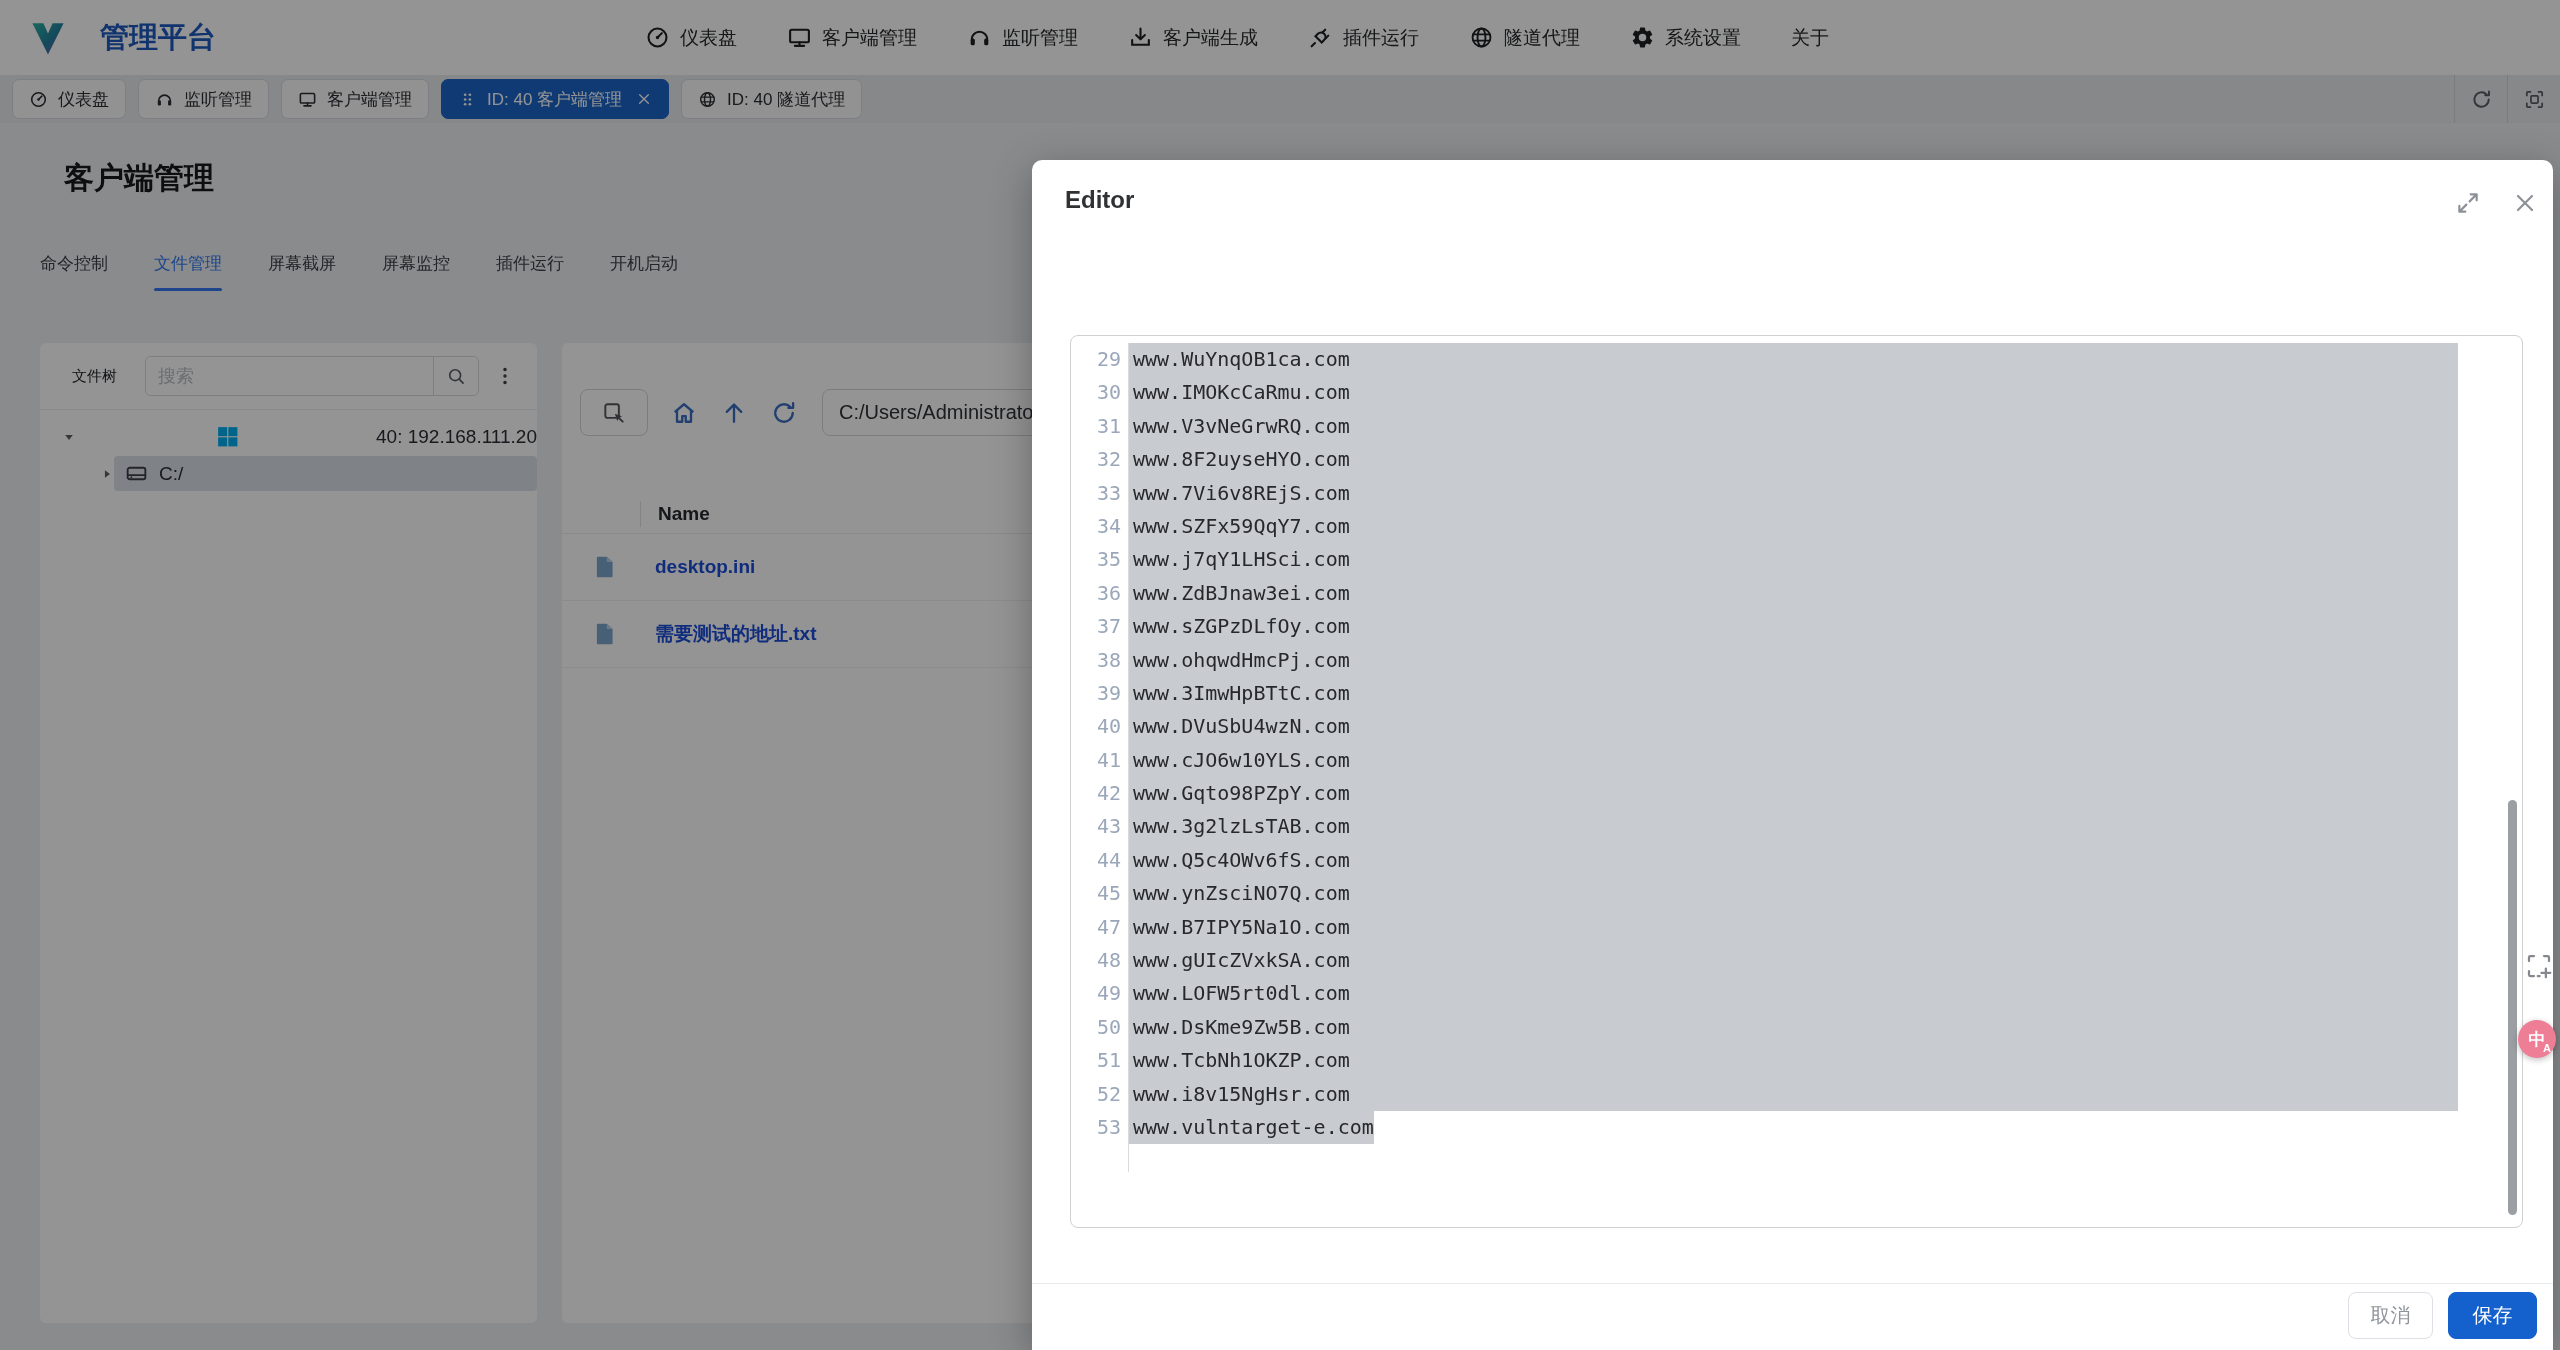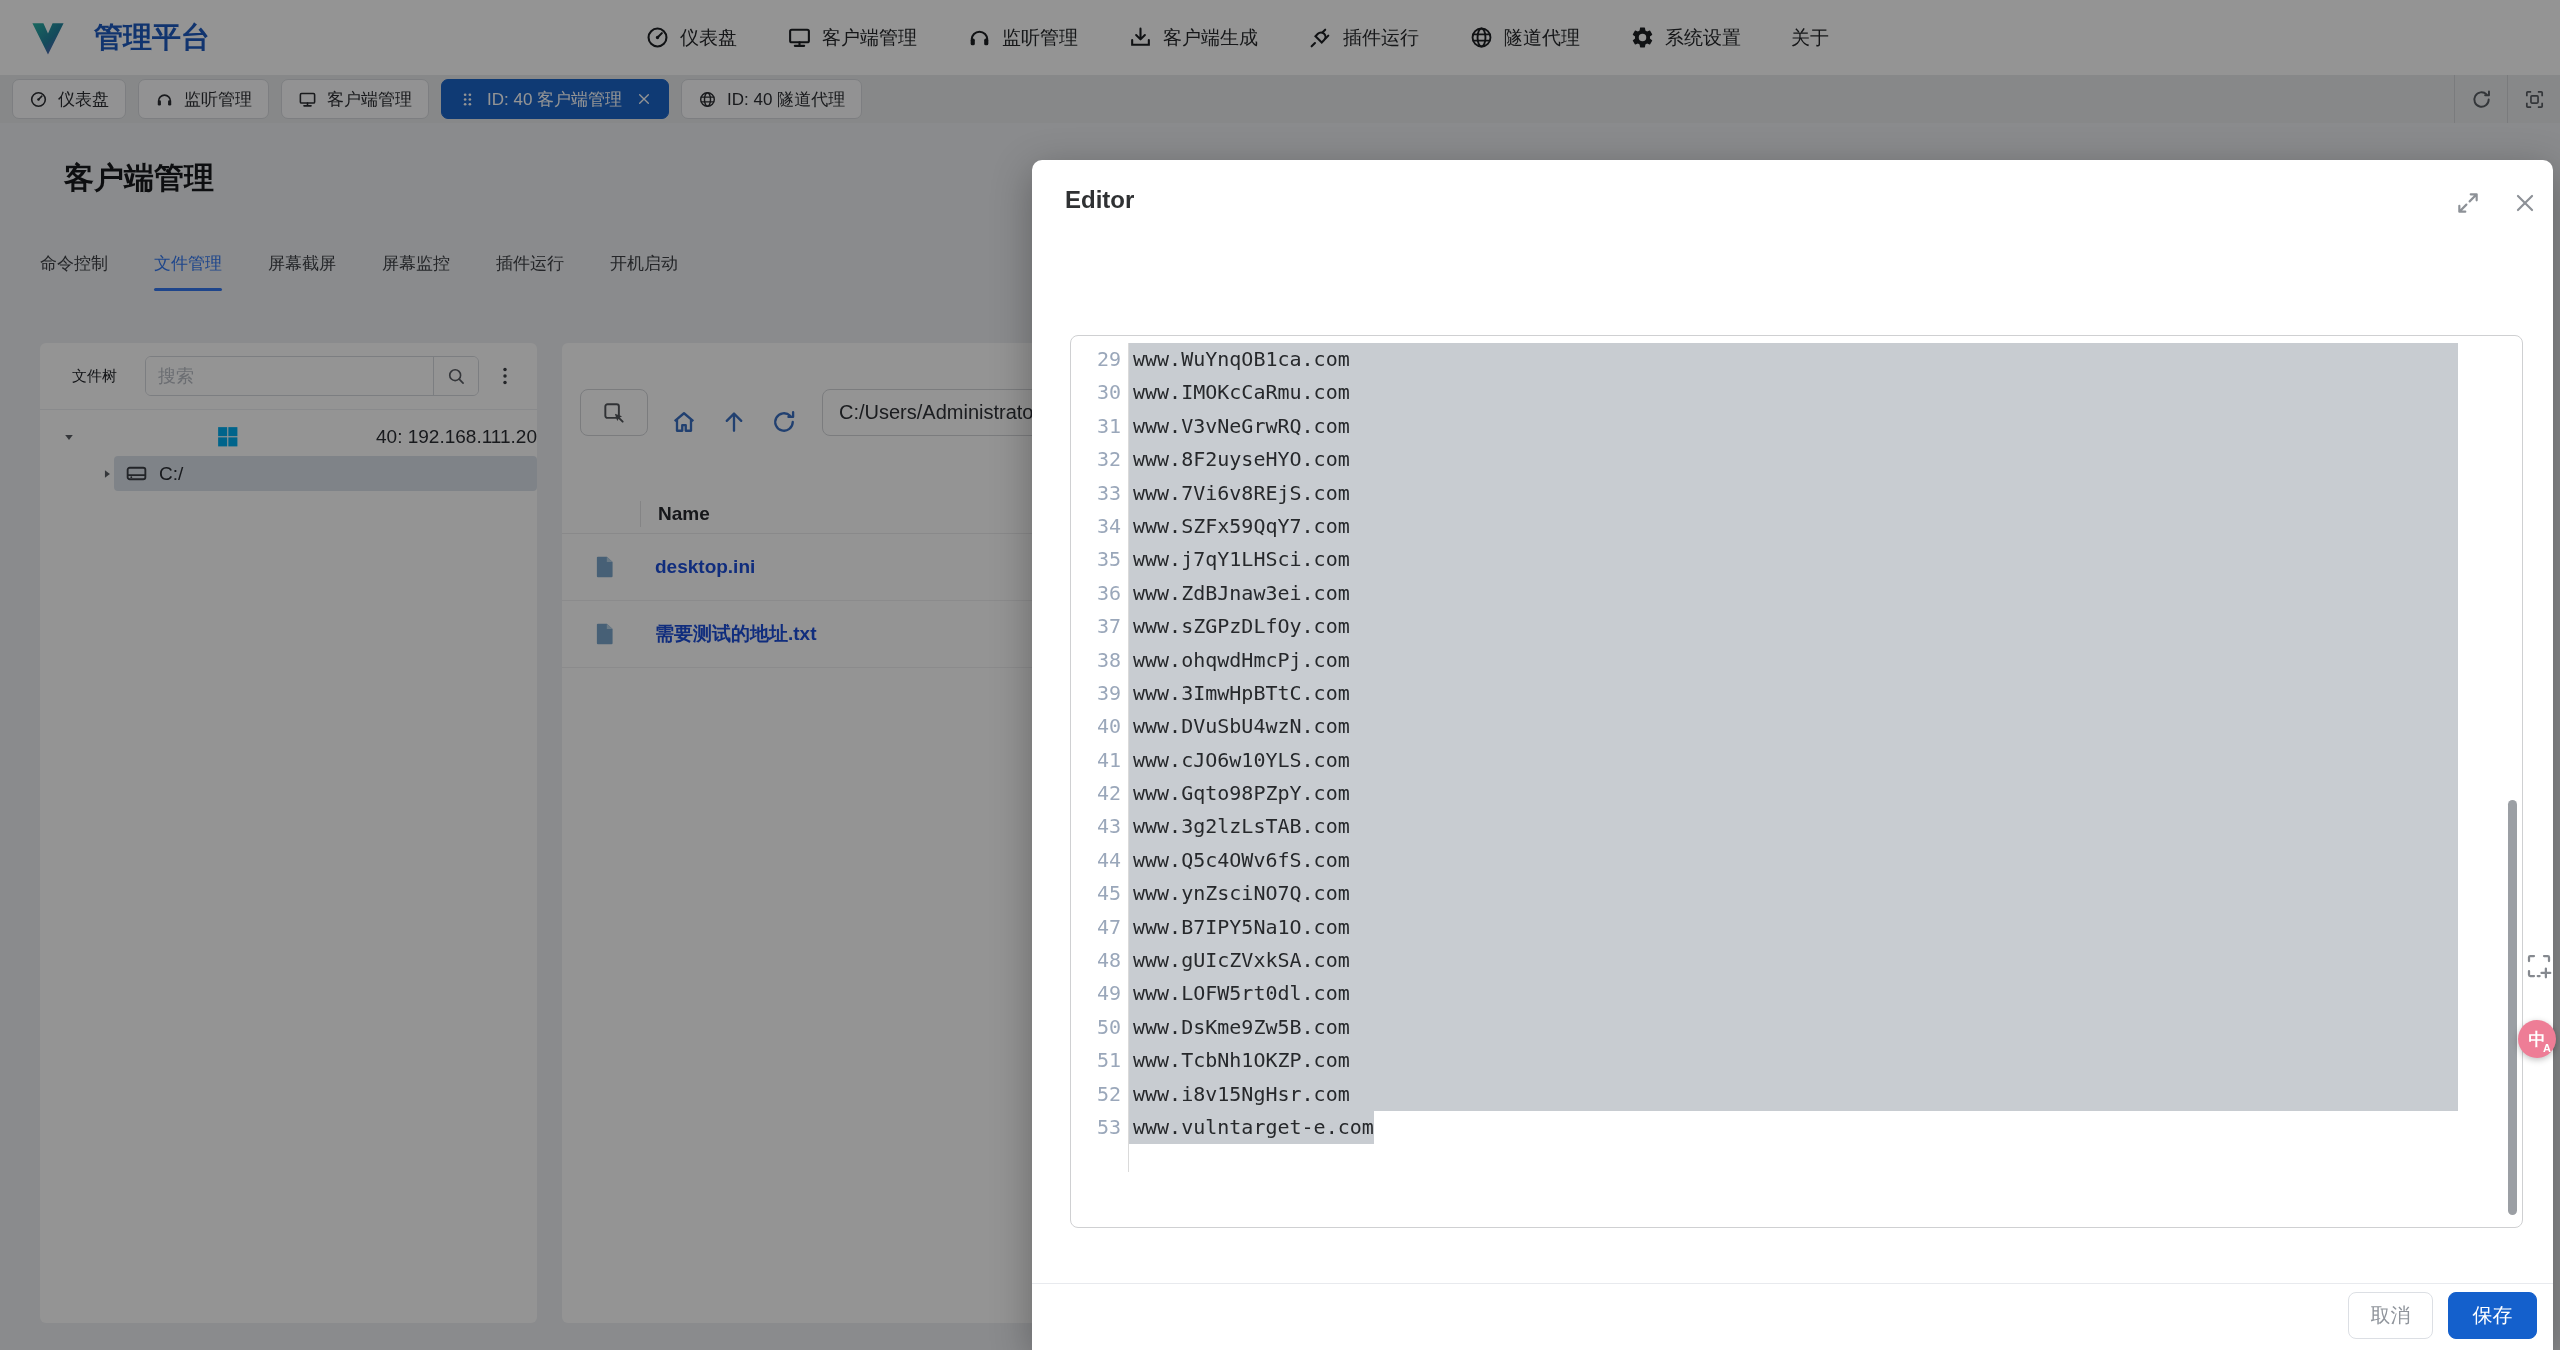--- a/index.html
+++ b/index.html
@@ -2,21 +2,21 @@
 <html><head>
 <meta charset="utf-8">
 <style>
   html,body{margin:0;padding:0;background:#2a2a2a;font-family:"Liberation Sans",sans-serif;}
   .screen{position:relative;width:2560px;height:1350px;background:#eef0f3;overflow:hidden;}
   .ic{display:inline-flex;line-height:0;}
   .ic svg{width:100%;height:100%;display:block;}
 
   
   .navbar{position:absolute;top:0;left:0;right:0;height:75px;background:#fff;border-bottom:1px solid #e9e9e9;z-index:10;}
-  .brand{position:absolute;left:26px;top:0;height:75px;display:flex;align-items:center;gap:24px;cursor:pointer;}
+  .brand{position:absolute;left:26px;top:0;height:75px;display:flex;align-items:center;gap:30px;cursor:pointer;}
   .brand .ic{width:44px;height:44px;}
   .brand-name{font-size:29px;font-weight:bold;color:#1e5bbf;}
   .nav-menu{position:absolute;left:645px;top:0;height:75px;display:flex;align-items:center;gap:50px;}
   .nav-item{display:flex;align-items:center;gap:10px;font-size:19px;color:#26282b;cursor:pointer;white-space:nowrap;}
   .nav-item .ic{width:25px;height:25px;color:#1d1f23;}
   .nav-right{position:absolute;right:24px;top:0;height:75px;display:flex;align-items:center;gap:30px;font-size:19px;color:#26282b;}
   .nav-right .ic{width:25px;height:25px;color:#2a2d31;cursor:pointer;}
 
   
   .tabstrip{position:absolute;top:75px;left:0;right:0;height:48px;background:#e8eaed;display:flex;align-items:center;padding-left:12px;gap:12px;z-index:10;}
@@ -54,21 +54,21 @@
   .tree-rows{padding-top:8px;}
   .tree-row{display:flex;align-items:center;height:37px;font-size:19px;color:#2a2d33;cursor:pointer;justify-content:space-between;}
   .tree-row .caret{width:14px;height:14px;color:#5c6066;flex:none;}
   .tree-row .node-ic{width:25px;height:25px;margin:0 10px 0 12px;flex:none;}
   .lvl0{padding-left:22px;}
   .lvl1{padding-left:60px;}
   .tree-sel{flex:1;display:flex;align-items:center;background:#dbe2eb;border-radius:4px;height:35px;}
   .tree-sel .node-ic{margin-left:10px;}
 
   
-  .files-toolbar{position:absolute;left:18px;top:46px;height:47px;display:flex;align-items:flex-end;}
+  .files-toolbar{position:absolute;left:18px;top:46px;height:47px;display:flex;align-items:center;}
   .tool-btn-box{width:68px;height:47px;border:1px solid #d4d6da;border-radius:8px;display:flex;align-items:center;justify-content:center;color:#54575c;cursor:pointer;box-sizing:border-box;}
   .tool-btn-box .ic{width:26px;height:26px;}
   .tool-ic{width:28px;height:28px;color:#3a6fc2;margin-left:22px;cursor:pointer;}
   .path-input{margin-left:24px;width:420px;height:47px;border:1px solid #d4d6da;border-radius:8px;font-size:20px;color:#2f3237;padding:0 16px;outline:none;background:#fff;box-sizing:border-box;font-family:"Liberation Sans",sans-serif;}
   .files-table{position:absolute;left:0;top:152px;right:0;}
   .ft-head{height:38px;display:flex;align-items:center;border-bottom:1px solid #ececee;}
   .ft-check{width:78px;height:26px;border-right:1px solid #e4e4e6;flex:none;}
   .ft-namehead{padding-left:17px;font-size:19px;font-weight:600;color:#26292e;}
   .ft-row{height:66px;display:flex;align-items:center;border-bottom:1px solid #f0f0f2;cursor:pointer;}
   .ft-row .ic{width:26px;height:30px;margin-left:30px;flex:none;}

